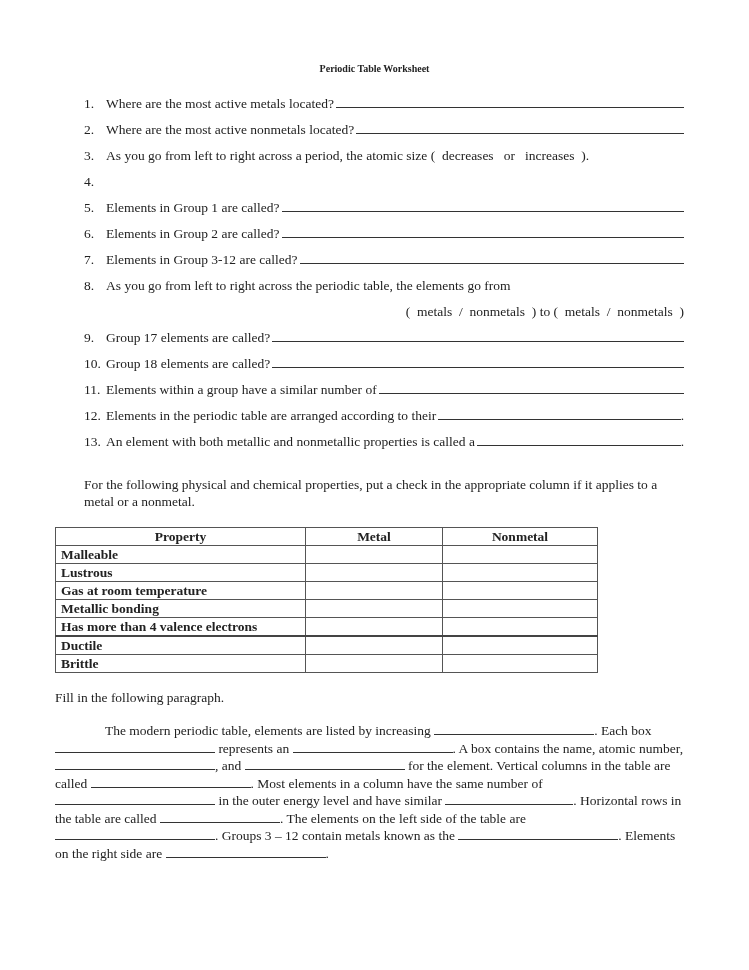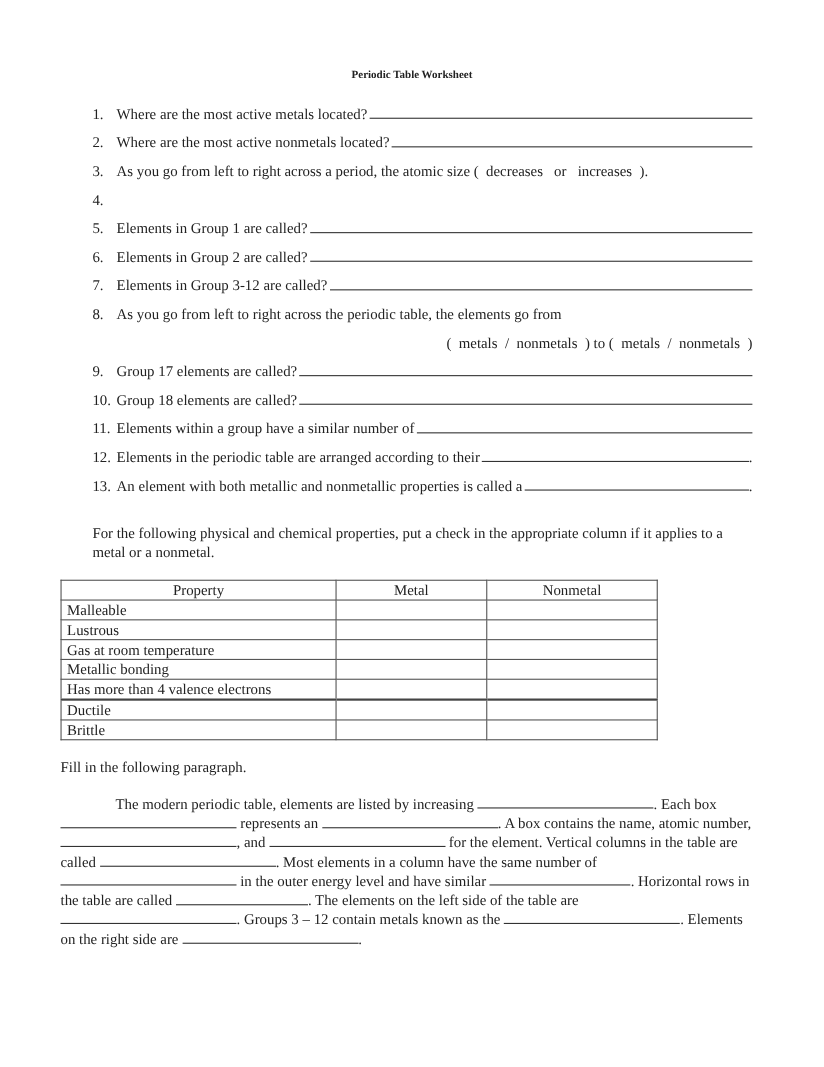--- a/index.html
+++ b/index.html
@@ -19,21 +19,21 @@
     .q .blank { flex: 1; border-bottom: 1px solid #333; margin-left: 2px; height: 10px; }
     .q .period { flex: none; }
     .q.sub { padding-left: 64px; justify-content: flex-end; }
     .q.sub .num { width: 0; }
 
     .instr { position: absolute; left: 84px; top: 476px; width: 600px; line-height: 17px; }
     table.props {
       position: absolute; left: 55px; top: 527px; border-collapse: collapse; font-size: 13.5px;
     }
     table.props td, table.props th {
-      border: 1px solid #555; padding: 0 5px; height: 17px; line-height: 17px; font-weight: normal;
+      border: 1px solid #555; padding: 0 5px; height: 17px; line-height: 17px; font-weight: bold;
     }
     table.props th { text-align: center; }
     table.props .c1 { width: 239px; }
     table.props .c2 { width: 126px; text-align: center; }
     table.props .c3 { width: 144px; }
     table.props tr.thick td { border-top: 2px solid #444; }
 
     .fill-title { position: absolute; left: 55px; top: 690px; }
     .para {
       position: absolute; left: 55px; top: 722px; width: 630px; line-height: 17.5px;

